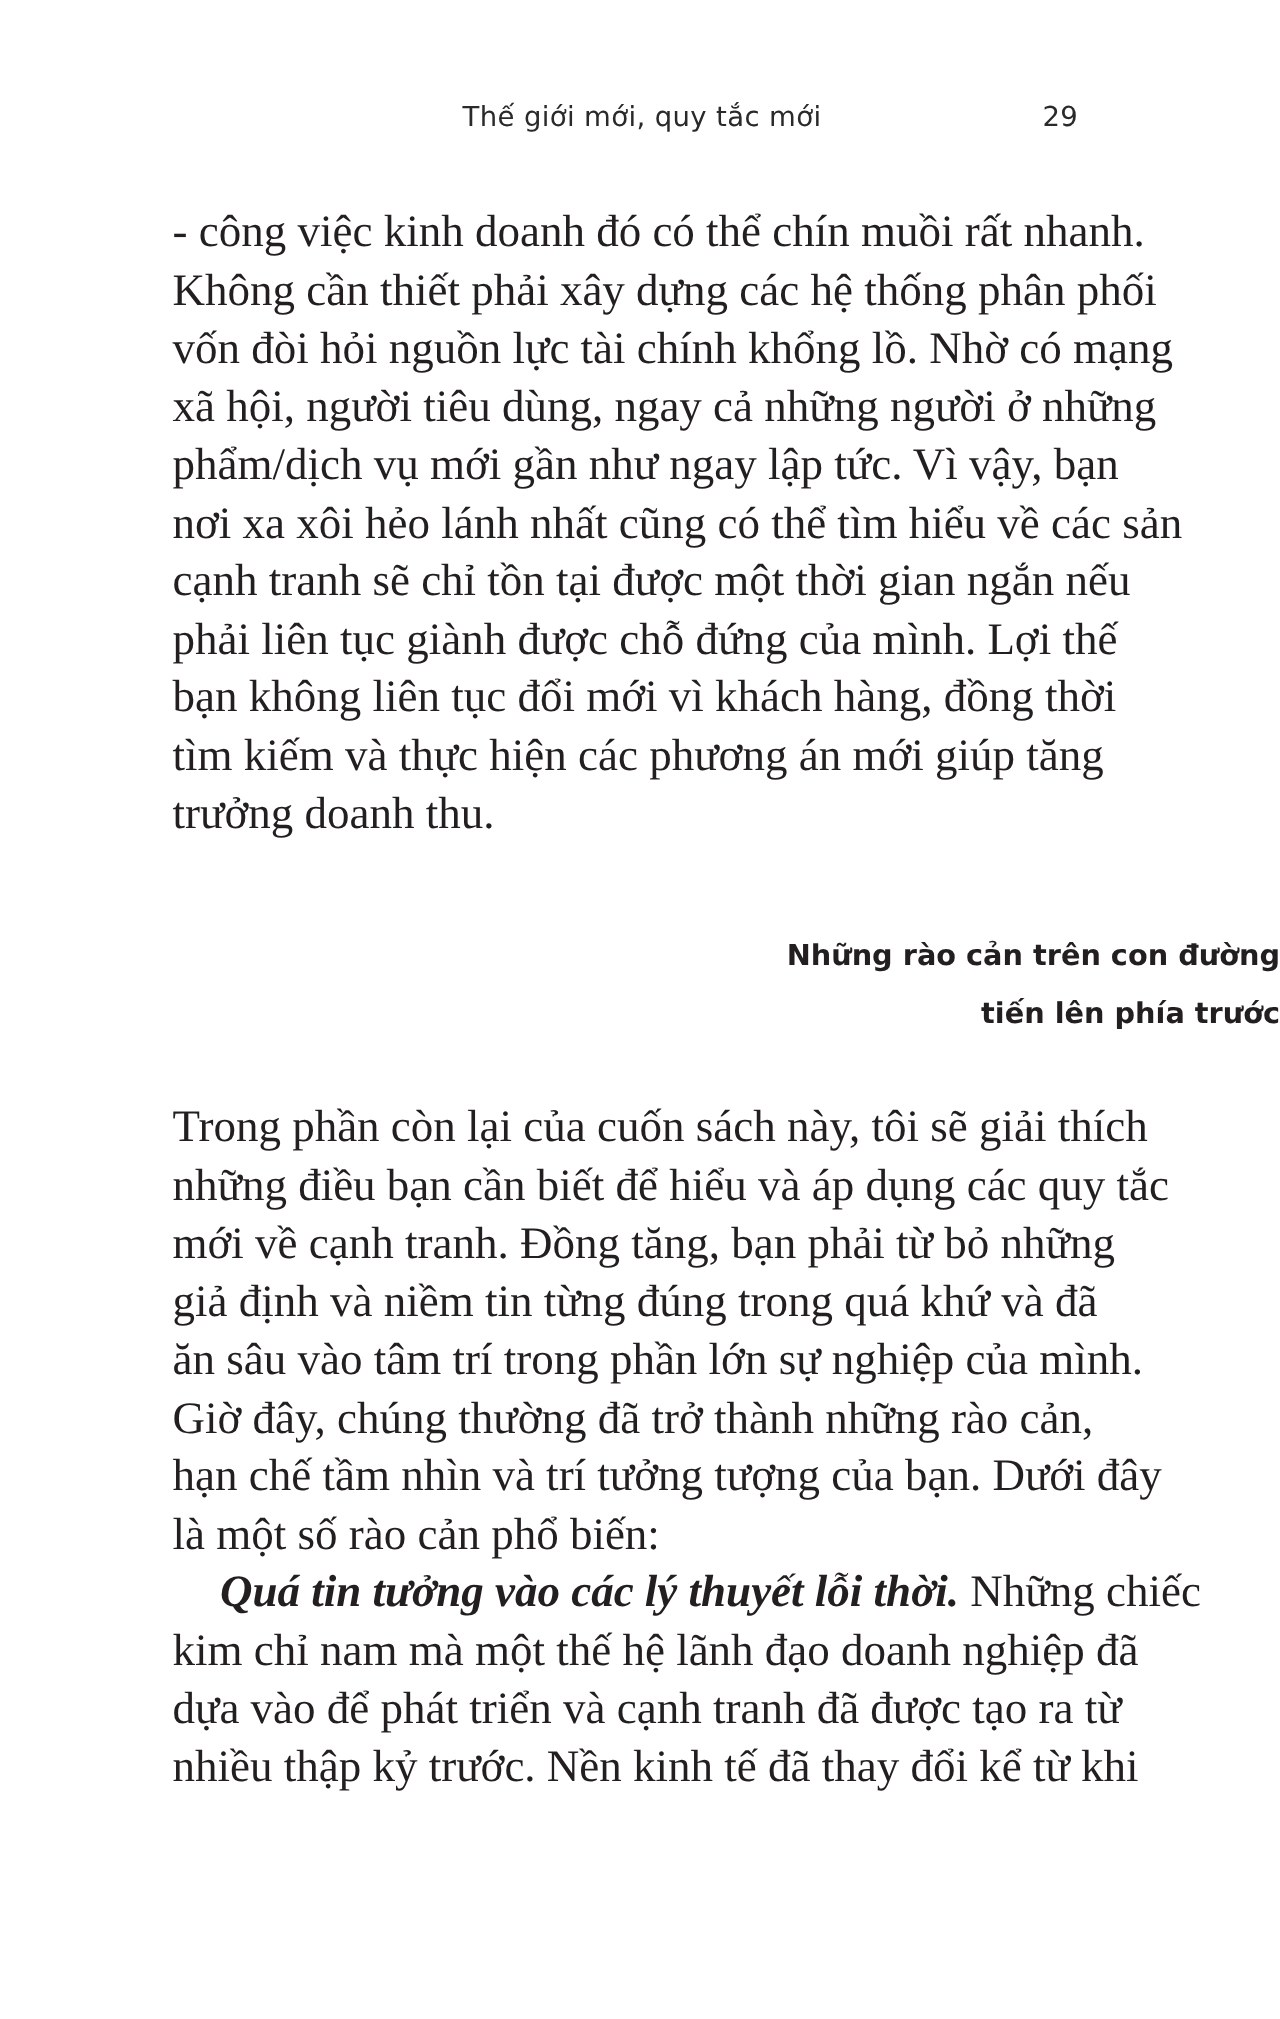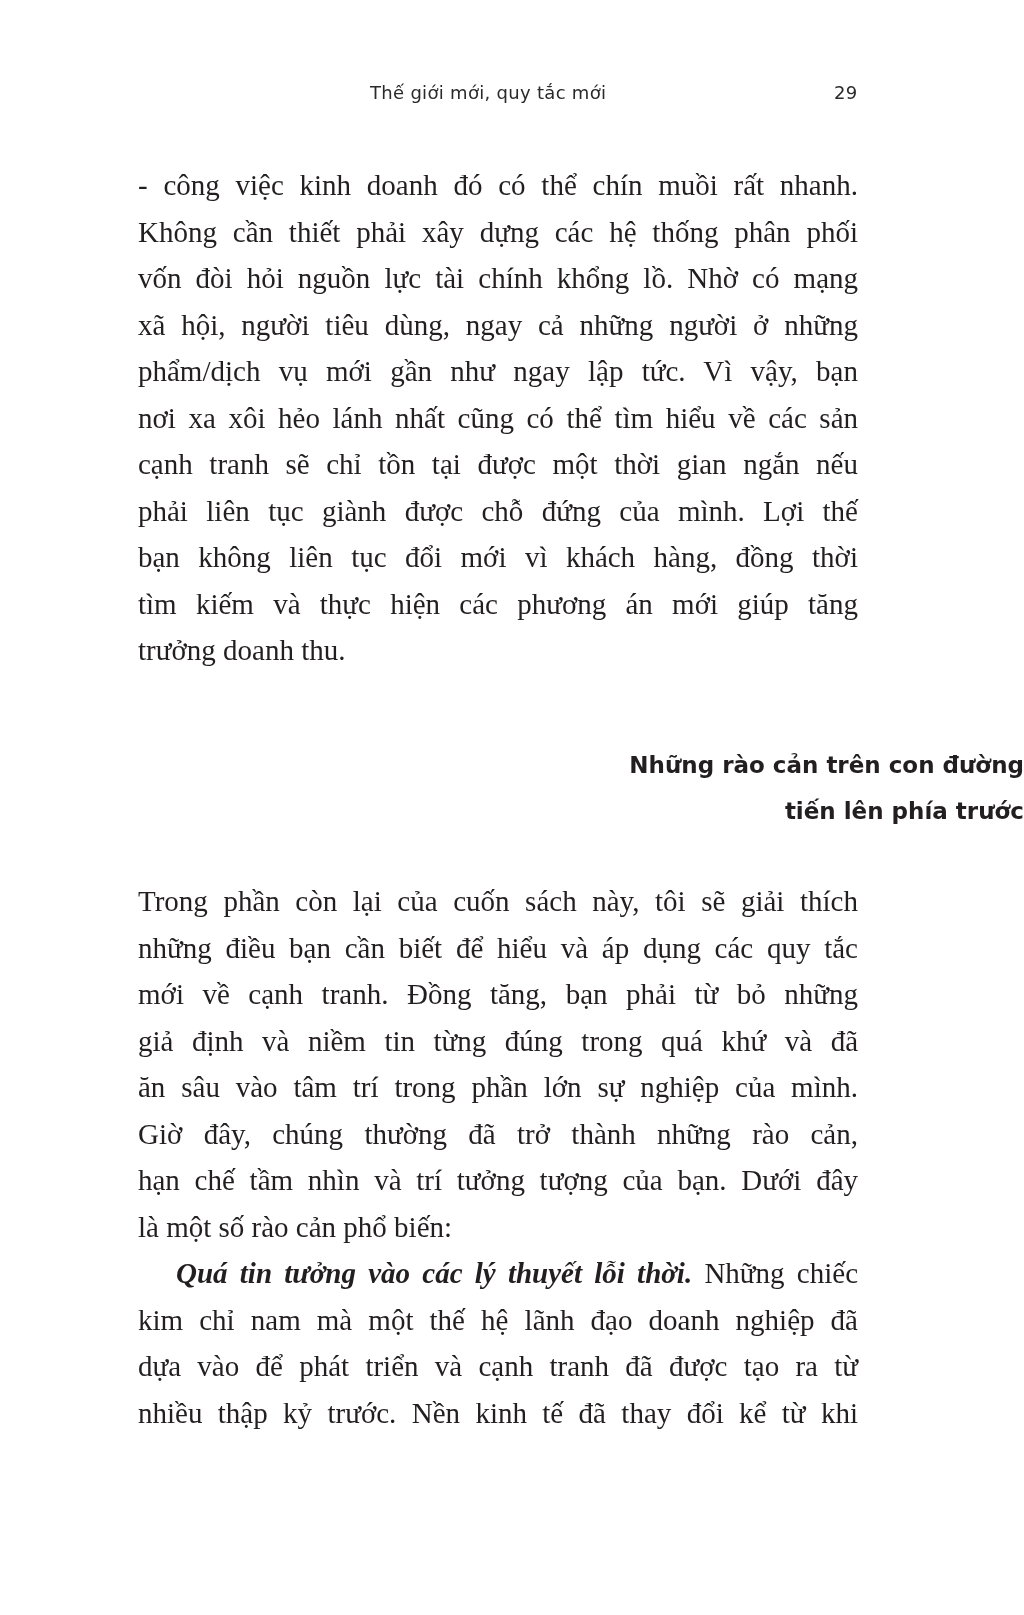--- a/index.html
+++ b/index.html
@@ -14,42 +14,42 @@
       overflow: hidden;
       color: #231f20;
     }
     .running-header {
       position: absolute;
       top: 80px;
       left: 0;
       width: 1024px;
       height: 30px;
       font-family: "DejaVu Sans", sans-serif;
-      font-size: 18px;
+      font-size: 22px;
       color: #2a2a2a;
       letter-spacing: 0.3px;
     }
     .running-title {
       position: absolute;
       left: 370px;
       top: 2px;
       white-space: nowrap;
     }
     .page-number {
       position: absolute;
       left: 834px;
       top: 2px;
       white-space: nowrap;
     }
     .body-text {
       position: absolute;
       left: 138px;
       width: 720px;
       font-family: "Liberation Serif", serif;
-      font-size: 29px;
+      font-size: 36px;
       line-height: 46.5px;
       color: #231f20;
     }
     .line {
       display: block;
       white-space: nowrap;
       text-align: justify;
       text-align-last: justify;
       height: 46.5px;
     }

